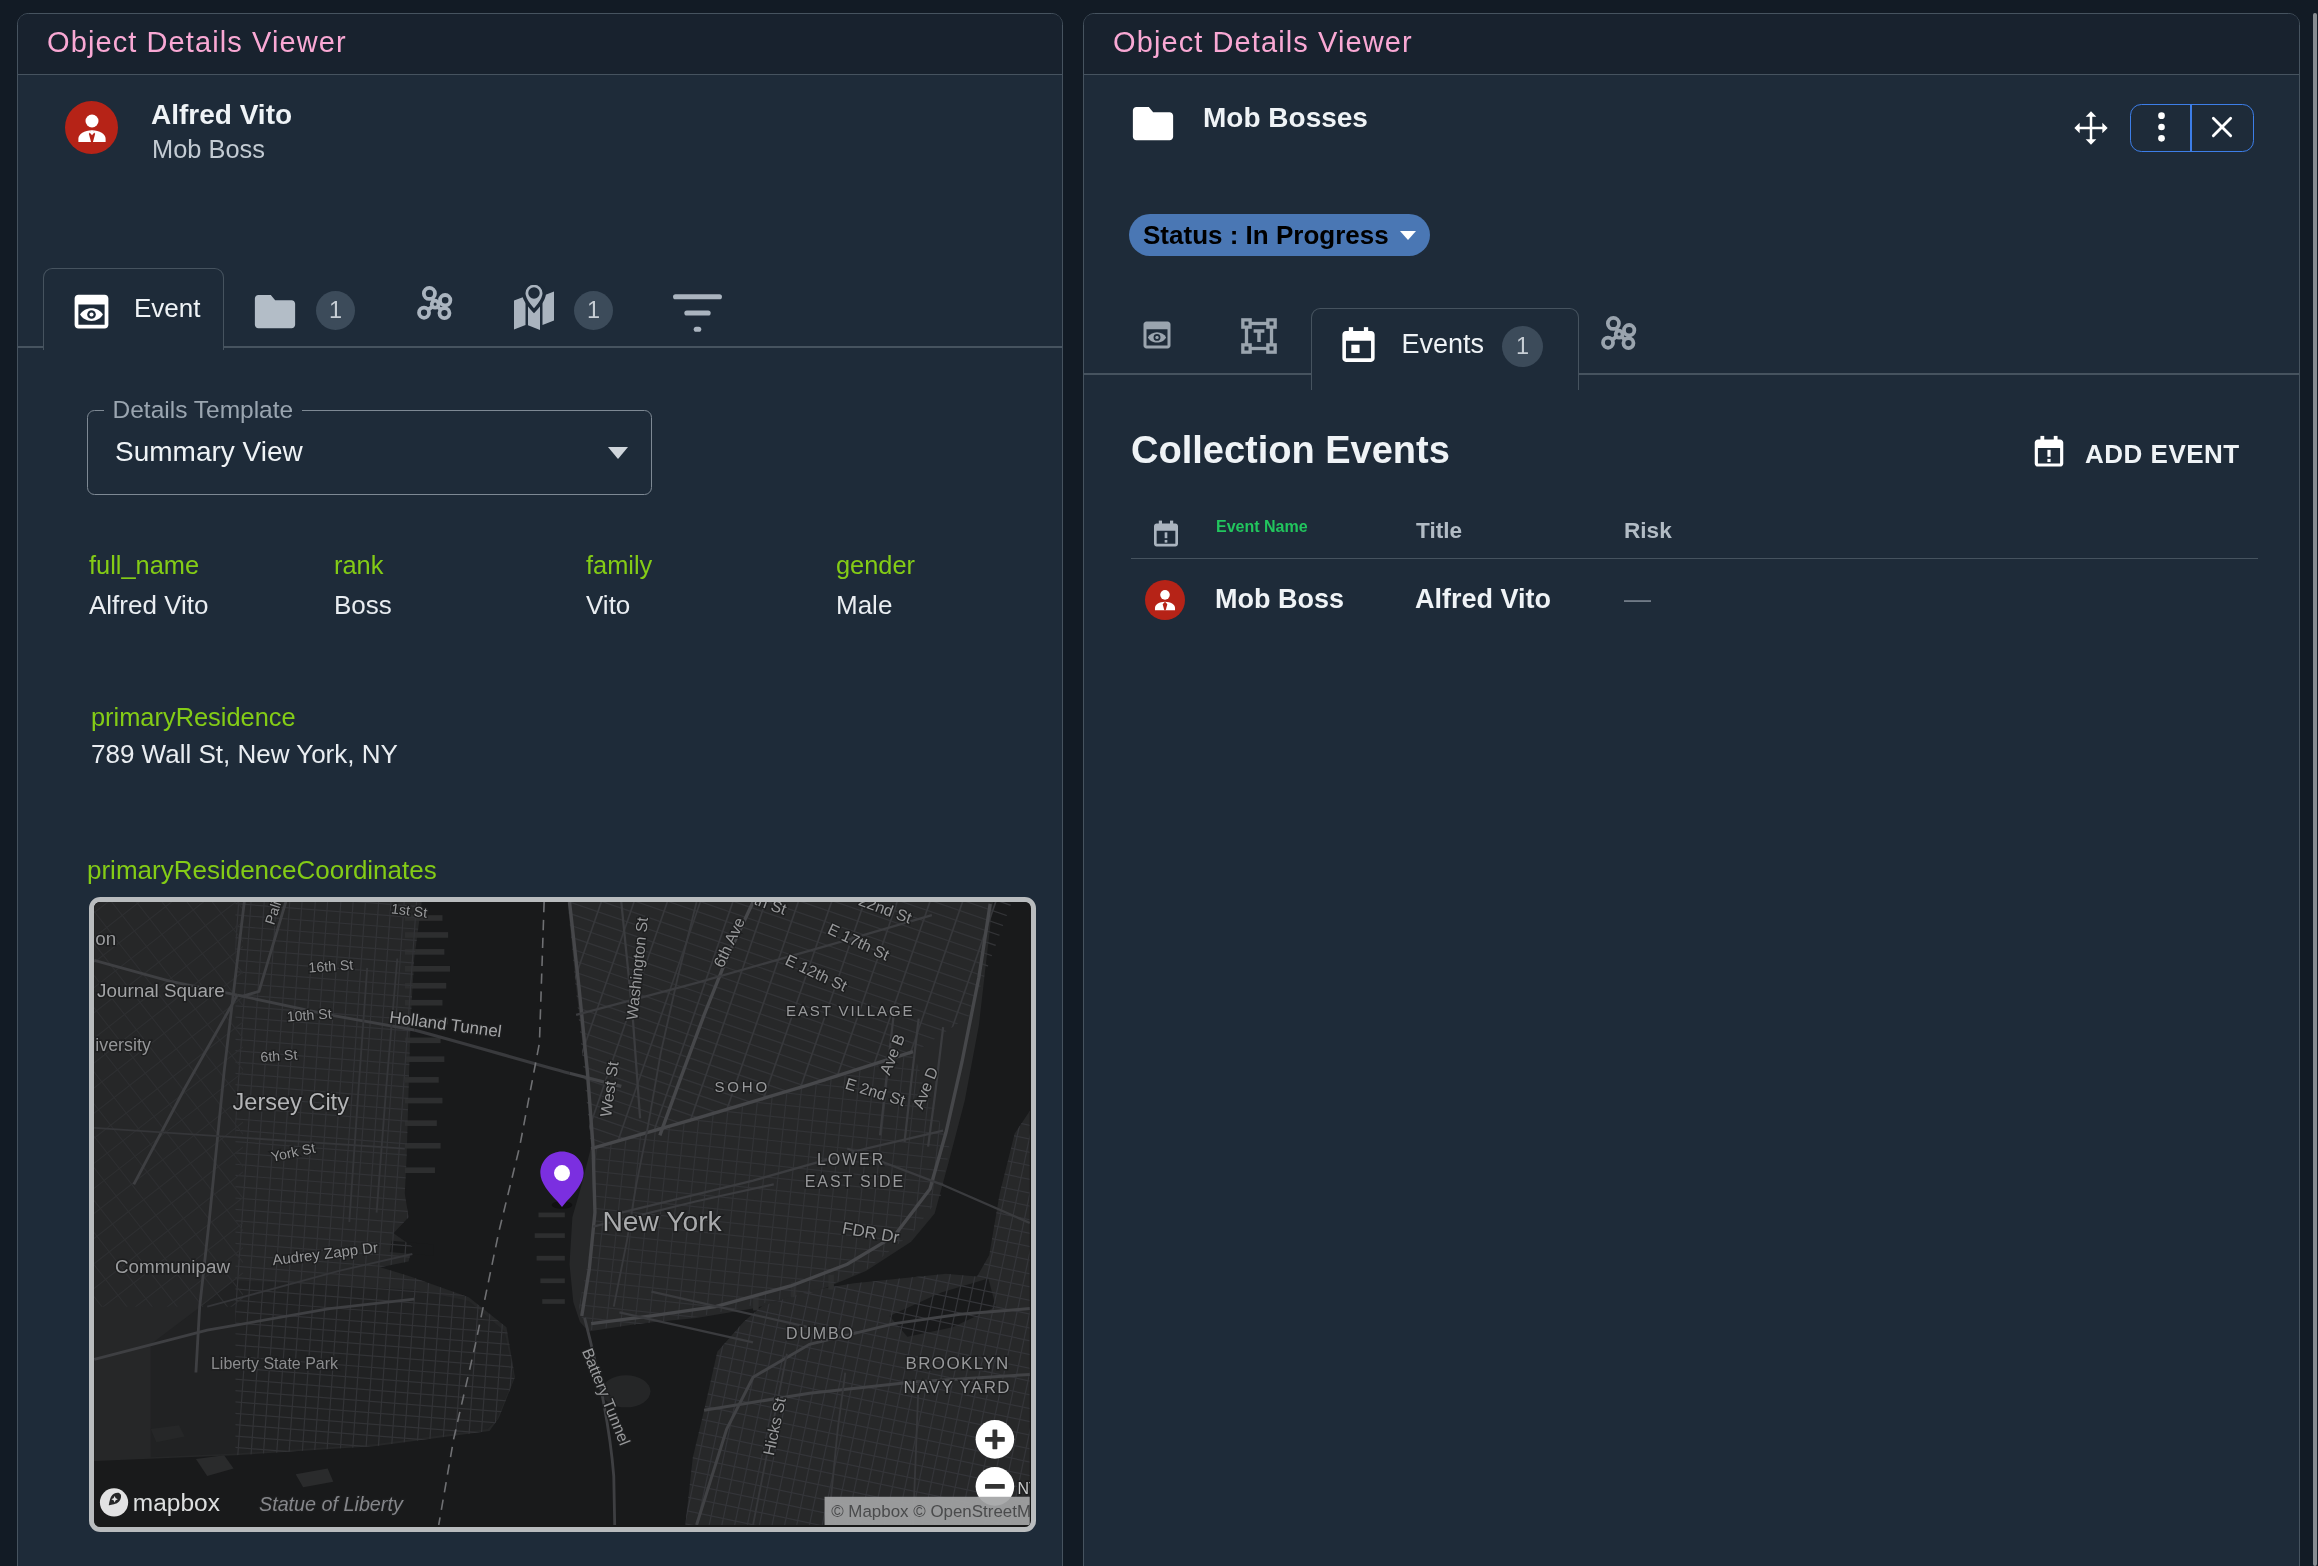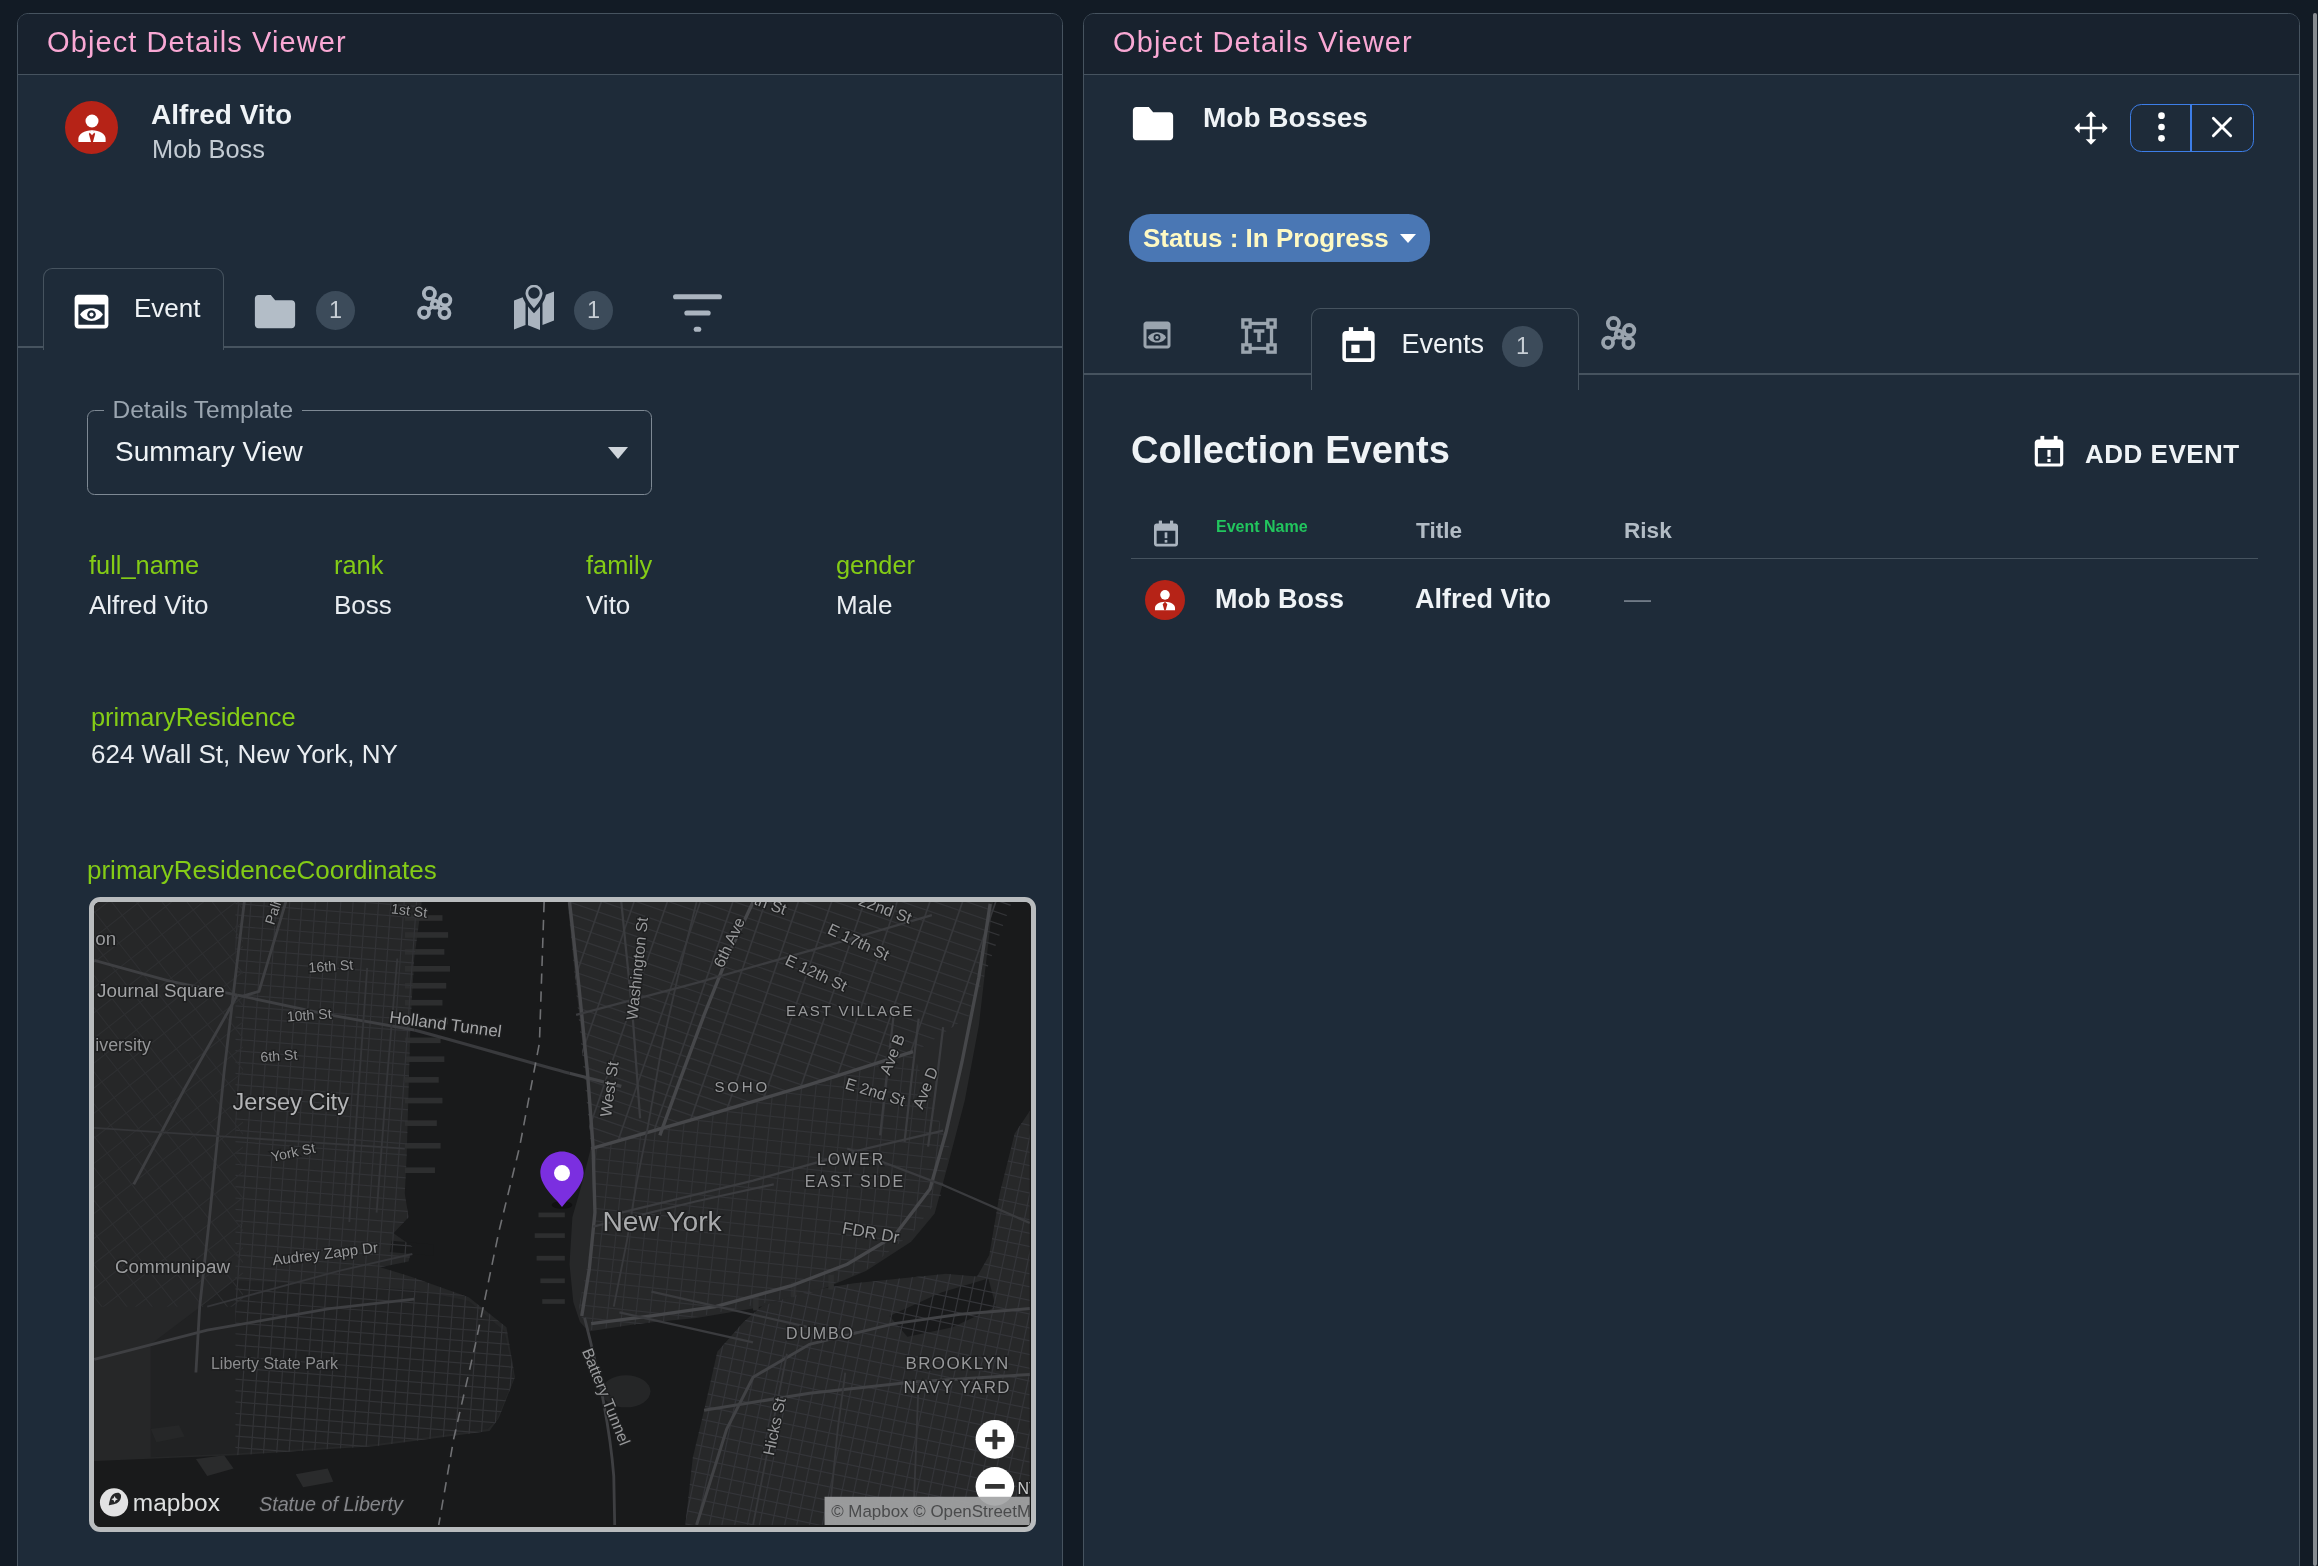--- a/index.html
+++ b/index.html
@@ -99,21 +99,21 @@
     <div class="abs flabel" style="left:71px; top:537px;">full_name</div>
     <div class="abs fvalue" style="left:71px; top:576px;">Alfred Vito</div>
     <div class="abs flabel" style="left:316px; top:537px;">rank</div>
     <div class="abs fvalue" style="left:316px; top:576px;">Boss</div>
     <div class="abs flabel" style="left:568px; top:537px;">family</div>
     <div class="abs fvalue" style="left:568px; top:576px;">Vito</div>
     <div class="abs flabel" style="left:818px; top:537px;">gender</div>
     <div class="abs fvalue" style="left:818px; top:576px;">Male</div>
 
     <div class="abs flabel" style="left:73px; top:689px;">primaryResidence</div>
-    <div class="abs fvalue" style="left:73px; top:725px;">624 Wall St, New York, NY</div>
+    <div class="abs fvalue" style="left:73px; top:725px;">789 Wall St, New York, NY</div>
 
     <div class="abs flabel" style="left:69px; top:841px; font-size:26px;">primaryResidenceCoordinates</div>
 
     <div class="abs" style="left:71px; top:883px; width:947px; height:635px; border:5.6px solid #b9bcbe; border-radius:11.3px; background:#191919; overflow:hidden;">
 
 <svg width="936" height="623" viewBox="0 0 994 662" style="position:absolute;left:0;top:0" font-family="Liberation Sans, sans-serif">
 <defs>
 <clipPath id="cpJE">
               <path d="M0,0 L348,0 L340,60 L336,130 L334,200 L332,270 L330,310 L334,335 L318,352 L338,366 L334,382 L304,388 L336,398 L398,420 L438,452 L447,505 L430,548 L420,562 L300,578 L150,588 L0,594 Z"></path>
             </clipPath>
@@ -1199,21 +1199,21 @@
           <circle cx="3" cy="9" r="2"></circle>
           <circle cx="3" cy="15.8" r="2"></circle>
       </svg>
       <svg class="abs" style="left:78px; top:9.4px;" width="26" height="26" viewBox="0 0 24 24" fill="none" stroke="#ffffff" stroke-width="2.6" stroke-linecap="round">
         <line x1="4" y1="4" x2="20" y2="20"></line>
           <line x1="20" y1="4" x2="4" y2="20"></line>
       </svg>
     </div>
 
 
-    <div class="abs" style="left:45px; top:200px; width:301px; height:48px; border-radius:21.7px; background:#4a77b4; color:#fef9c3; display:flex; align-items:center; justify-content:center;">
+    <div class="abs" style="left:45px; top:200px; width:301px; height:42px; border-radius:21.7px; background:#4a77b4; color:#000000; display:flex; align-items:center; justify-content:center;">
       <span style="font-size:26px; font-weight:bold;">Status : In Progress</span>
       <span style="margin-left:11.3px; width:0; height:0; border-left:8.5px solid transparent; border-right:8.5px solid transparent; border-top:9.4px solid #fff;"></span>
     </div>
 
     <div class="tabline" style="left:0; right:0; top:359px;"></div>
 
     <svg class="abs" style="left:55px; top:303px;" width="36" height="36" viewBox="0 0 24 24">
       <path fill="#9aa4ae" d="M19,3H5C3.9,3,3,3.9,3,5v14c0,1.1,0.9,2,2,2h14c1.1,0,2-0.9,2-2V5C21,3.9,20.1,3,19,3z M19,19H5V8.2h14V19z"></path>
       <path fill="#9aa4ae" d="M12,10.2c-2.7,0-5,1.4-6.1,3.4c1.1,2,3.4,3.4,6.1,3.4s5-1.4,6.1-3.4C17,11.6,14.7,10.2,12,10.2z"></path>
       <circle cx="12" cy="13.6" r="2.3" fill="#1e2b39"></circle>

